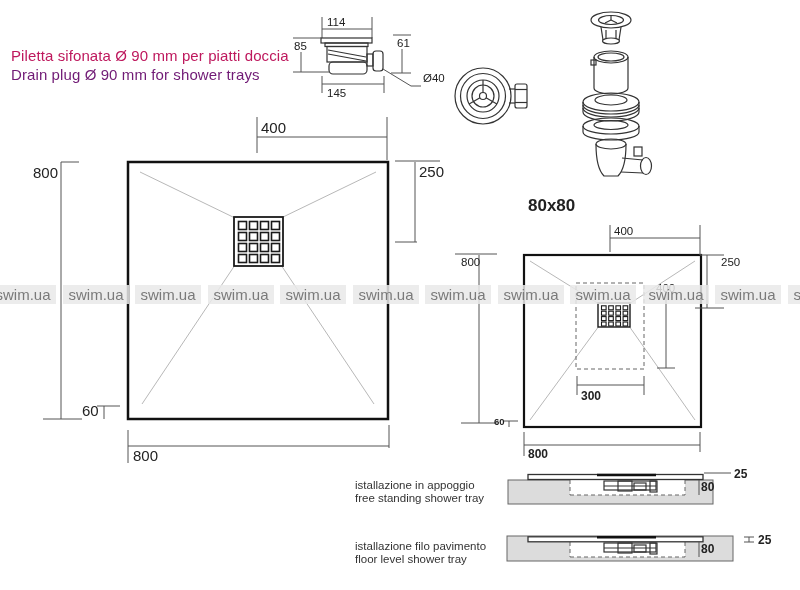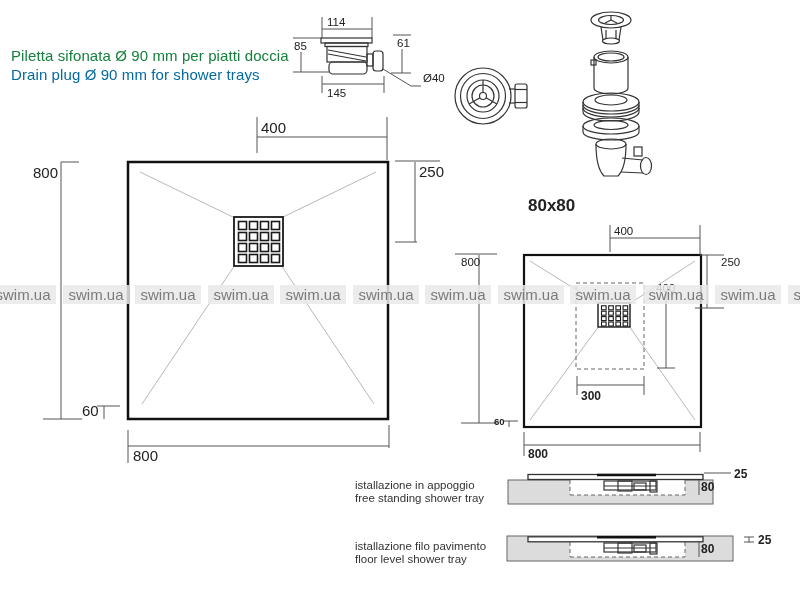--- a/index.html
+++ b/index.html
@@ -1,21 +1,21 @@
 <!DOCTYPE html>
 <html><head>
 <meta charset="utf-8">
 <style>
   html,body{margin:0;padding:0;background:#fff;}
   #canvas{position:relative;width:800px;height:590px;background:#fff;overflow:hidden;
           font-family:"Liberation Sans",sans-serif;}
   #drawing{position:absolute;left:0;top:0;z-index:1;}
   .hdr{position:absolute;left:11px;z-index:3;font-size:15px;letter-spacing:.1px;}
-  .hdr.it{top:47px;color:#15803d;}
-  .hdr.en{top:66px;color:#0369a1;}
+  .hdr.it{top:47px;color:#be185d;}
+  .hdr.en{top:66px;color:#701a75;}
   .wmrow{position:absolute;left:0;top:285px;width:800px;height:19px;z-index:2;}
   .wm{position:absolute;top:0;width:66px;height:19px;line-height:19px;text-align:center;
       background:rgba(233,233,233,.85);color:#7a7a7a;font-size:15px;}
   .wm:nth-child(1){left:-10px;}.wm:nth-child(2){left:63px;}.wm:nth-child(3){left:135px;}
   .wm:nth-child(4){left:208px;}.wm:nth-child(5){left:280px;}.wm:nth-child(6){left:353px;}
   .wm:nth-child(7){left:425px;}.wm:nth-child(8){left:498px;}.wm:nth-child(9){left:570px;}
   .wm:nth-child(10){left:643px;}.wm:nth-child(11){left:715px;}.wm:nth-child(12){left:788px;}
   svg text{font-family:"Liberation Sans",sans-serif;fill:#222;}
   .dimtxt{font-size:15px;}
   .dimtxt-s{font-size:11.5px;}

